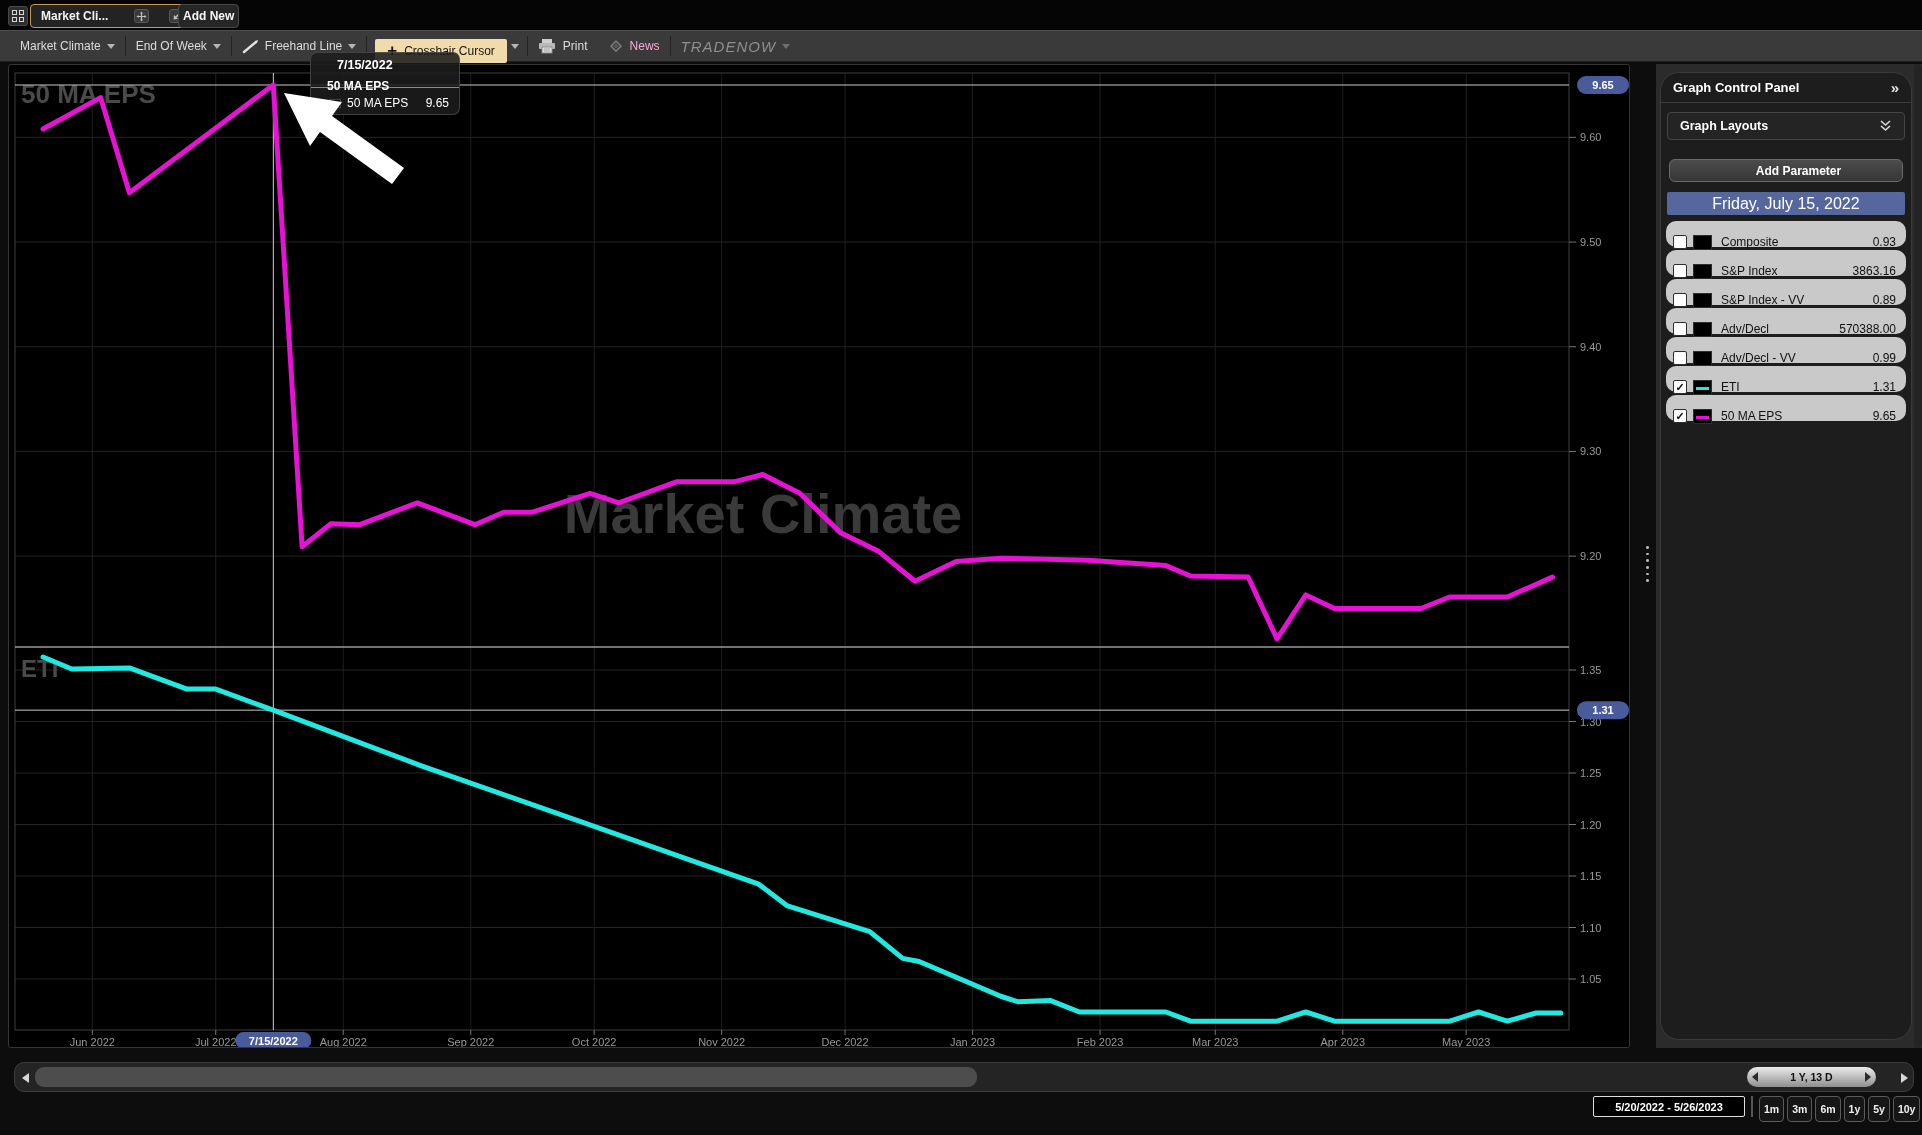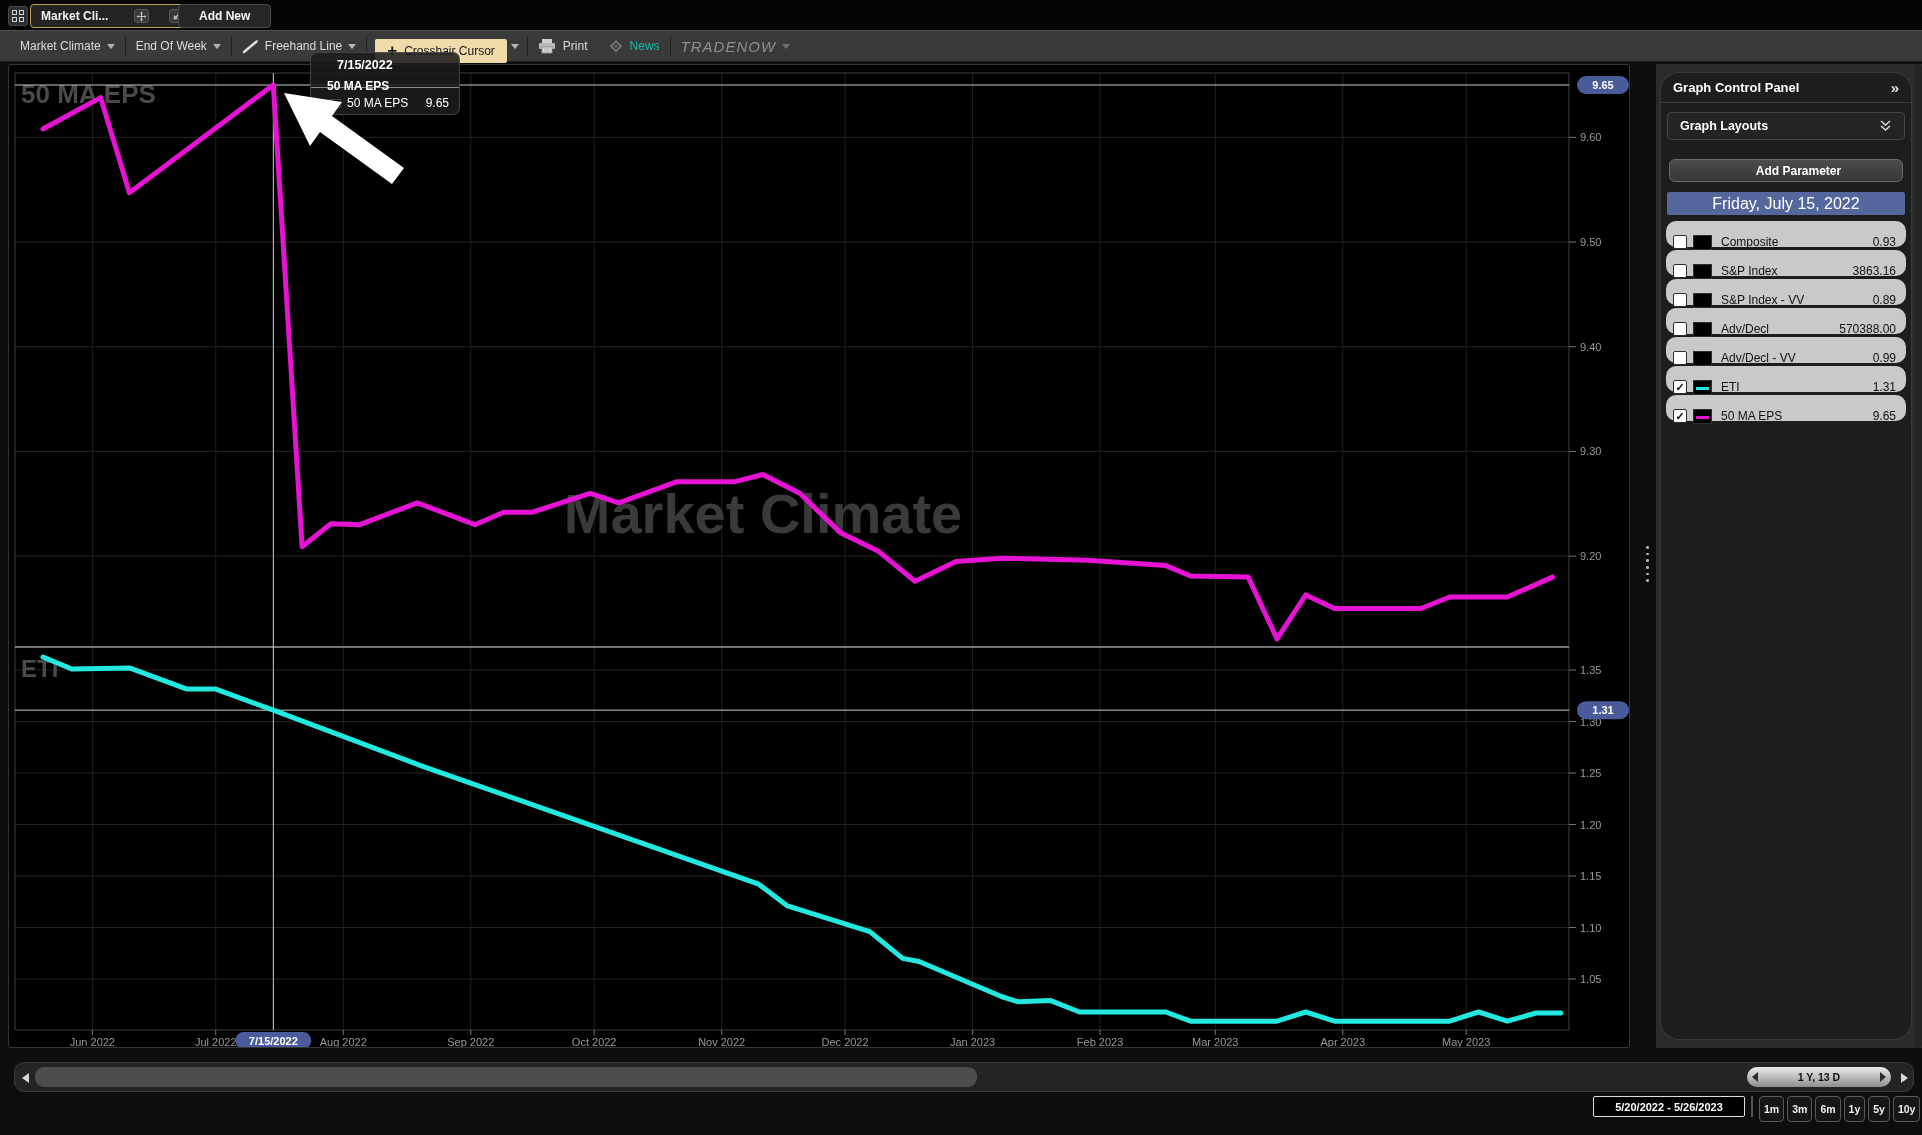--- a/index.html
+++ b/index.html
@@ -14,36 +14,36 @@
   .gridglyph i { border:1px solid #d5d5d5; }
   #doc-tab { position:absolute; left:30px; top:4px; height:24px; background:#232323;
              border:1px solid #c59a5d; border-radius:4px; display:flex; align-items:center;
              padding:0 6px 0 10px; gap:20px; }
   #doc-tab .t-title { color:#f2f2f2; font-weight:bold; font-size:12px; margin-right:6px; }
   .mini-btn { width:15px; height:14px; background:#3a3a3a; border:1px solid #585858; border-radius:3px;
               display:flex; align-items:center; justify-content:center; }
   .mini-btn svg { display:block; }
   #add-new-btn { position:absolute; left:178px; top:4px; height:24px; background:#262626;
                  border:1px solid #484848; border-radius:4px; color:#f5f5f5; font-weight:bold;
-                 font-size:12px; display:flex; align-items:center; padding:0 20px; }
+                 font-size:12px; display:flex; align-items:center; padding:0 4px; }
 
   
   #toolbar { position:absolute; left:0; top:30px; width:1922px; height:32px; background:#3a3a3a;
              border-top:1px solid #4f4f4f; border-bottom:1px solid #1f1f1f;
              display:flex; align-items:center; padding-left:10px; color:#dcdcdc; font-size:12px; }
   .tb-item { display:flex; align-items:center; gap:6px; padding:0 10px; height:100%; }
   .tb-sep { width:1px; height:20px; background:#575757; border-right:1px solid #222; }
   .caret { width:0; height:0; border-left:4px solid transparent; border-right:4px solid transparent;
            border-top:5px solid #b5b5b5; display:inline-block; }
   .caret.dim { border-top-color:#6e6e6e; }
   #crosshair-btn { background:#f0dcab; color:#151515; border-radius:2px; height:24px;
                    display:flex; align-items:center; gap:7px; padding:0 12px; margin:4px 2px 0 8px;
                    align-self:flex-start; margin-top:8px; font-weight:normal; }
   #crosshair-btn .plus { font-size:17px; font-weight:bold; line-height:14px; }
-  .tb-dim { color:#14b8a6; }
+  .tb-dim { color:#f9a8d4; }
   #brand { color:#8f8f8f; font-weight:normal; font-size:15px; letter-spacing:1px; font-style:italic; }
 
   
   #chart-wrap { position:absolute; left:8px; top:64px; width:1622px; height:984px;
                 background:#000; border:1px solid #353535; border-radius:3px; }
   #plot-svg { position:absolute; left:0; top:0; }
 
   
   #splitter { position:absolute; left:1644px; top:546px; width:6px; height:36px;
               display:flex; flex-direction:column; gap:4px; align-items:center; }
@@ -97,21 +97,21 @@
   #sidebar-gutter { position:absolute; left:258px; top:0; width:8px; height:984px; background:#242424; border-radius:4px; }
 
   
   #scroll-wrap { position:absolute; left:14px; top:1062px; width:1900px; height:30px;
                  background:#242424; border:1px solid #3c3c3c; border-radius:10px; }
   .arr { width:0; height:0; border-top:5px solid transparent; border-bottom:5px solid transparent; }
   #scroll-left { position:absolute; left:7px; top:10px; border-right:7px solid #d8d8d8; }
   #scroll-right { position:absolute; right:5px; top:10px; border-left:7px solid #d8d8d8; }
   #scroll-thumb { position:absolute; left:20px; top:4px; width:942px; height:20px; background:#4d4d4d;
                   border-radius:9px; }
-  #range-pill { position:absolute; left:1732px; top:4px; width:144px; height:20px; border-radius:10px;
+  #range-pill { position:absolute; left:1732px; top:4px; width:129px; height:20px; border-radius:10px;
                 background:linear-gradient(#ececec,#8f8f8f); display:flex; align-items:center;
                 justify-content:center; color:#111; font-weight:bold; font-size:10.5px; }
   #range-pill .pl, #range-pill .pr { position:absolute; top:5px; width:0; height:0;
                 border-top:5px solid transparent; border-bottom:5px solid transparent; }
   #range-pill .pl { left:5px; border-right:6px solid #2b2b2b; }
   #range-pill .pr { right:5px; border-left:6px solid #2b2b2b; }
 
   #bottom-row { position:absolute; left:0; top:1094px; width:1922px; height:26px;margin-left:29px; }
   #date-range-box { position:absolute; left:1564px; top:2px; width:152px; height:21px; background:#000;
                     border:1px solid #dedede; display:flex; align-items:center; justify-content:center;

